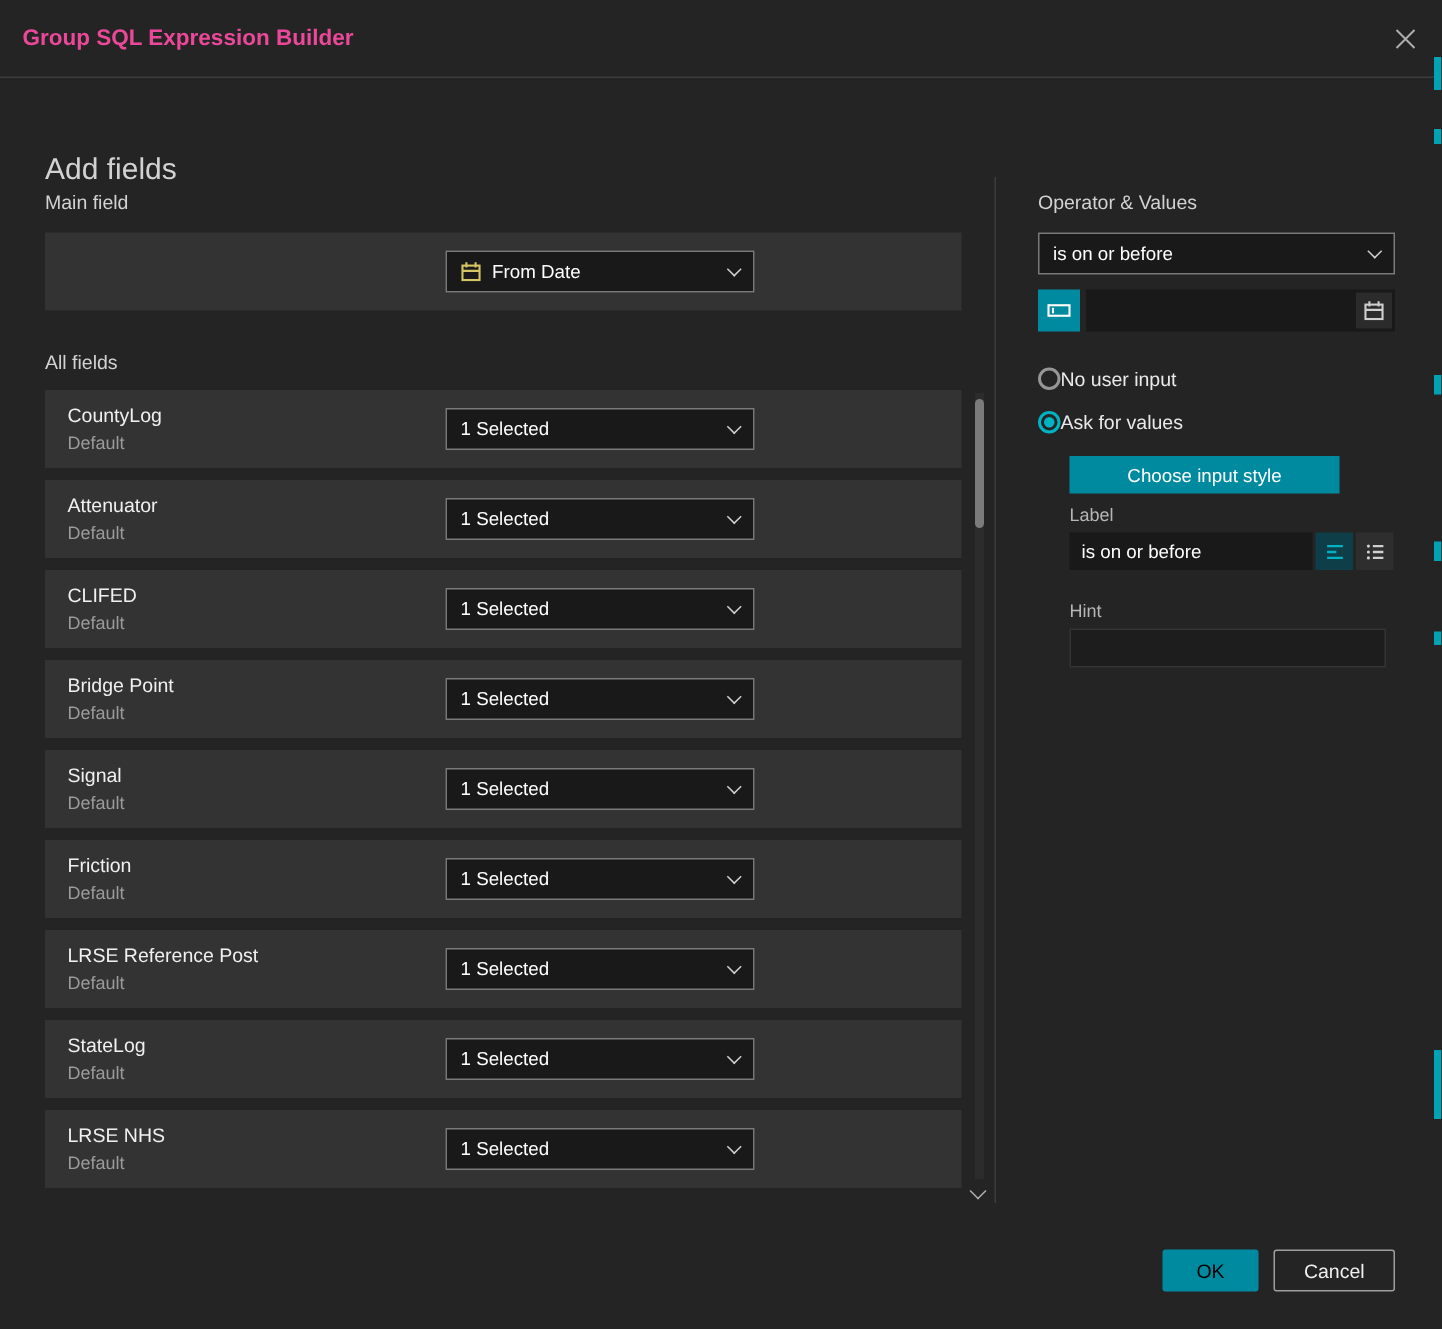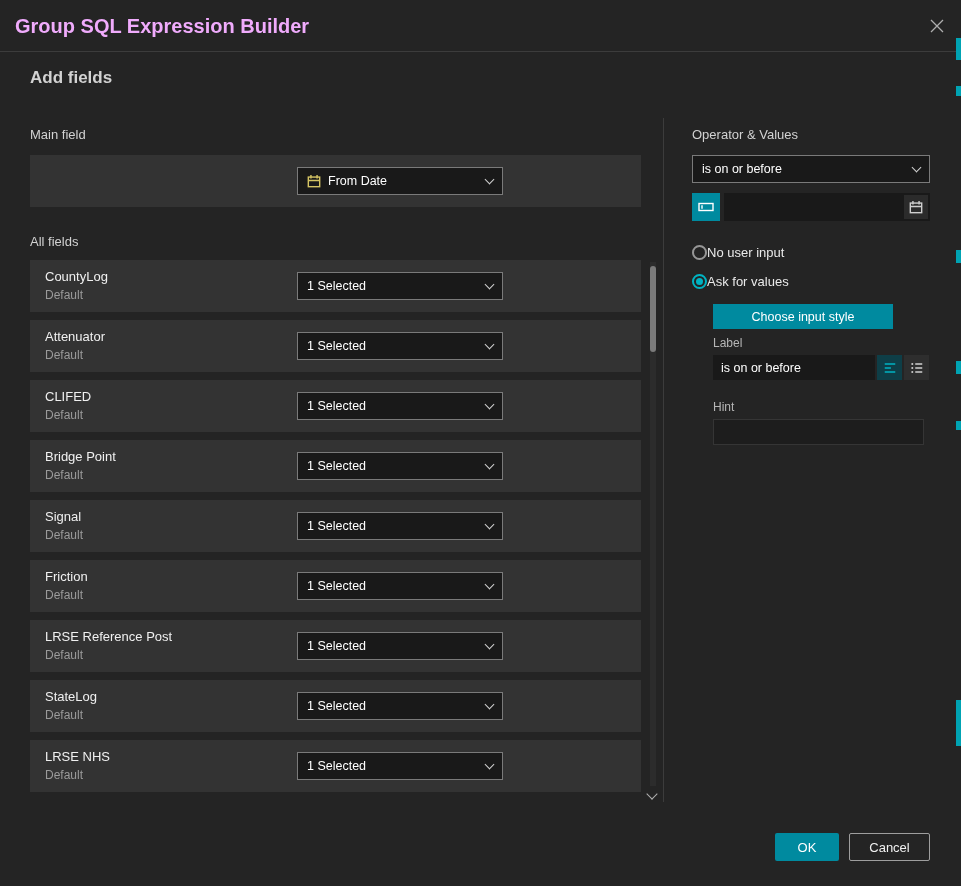--- a/index.html
+++ b/index.html
@@ -10,25 +10,25 @@
   *{box-sizing:border-box;margin:0;padding:0}
   body{
     width:961px;height:886px;position:relative;overflow:hidden;
     background:var(--background);
     font-family:"Liberation Sans",sans-serif;color:#e9e9e9;
   }
   input{font-family:"Liberation Sans",sans-serif}
 
   
   .dlg-header{position:absolute;top:0;left:0;right:0;height:52px;border-bottom:1px solid var(--divider)}
-  .dlg-title{position:absolute;left:15px;top:0;line-height:52px;font-size:20px;font-weight:bold;color:#f0abfc}
+  .dlg-title{position:absolute;left:15px;top:0;line-height:52px;font-size:15px;font-weight:bold;color:#ec4899}
   .close-btn{position:absolute;right:13px;top:15px;width:22px;height:22px;display:flex;align-items:center;justify-content:center;cursor:pointer}
 
   
-  .heading-lg{position:absolute;left:30px;top:68px;font-size:17px;font-weight:bold;color:var(--heading)}
+  .heading-lg{position:absolute;left:30px;top:102px;font-size:20px;font-weight:normal;color:var(--heading)}
   .heading-sm{position:absolute;font-size:13px;font-weight:normal;color:var(--heading)}
   #main-heading{left:30px;top:127px}
   #all-heading{left:30px;top:234px}
   #op-heading{left:692px;top:127px}
 
   
   .dd{background:var(--control-bg);border:1px solid var(--control-border);height:28px;
       display:flex;align-items:center;padding:0 9px;font-size:12.5px;color:#fff;cursor:pointer;gap:7px}
   .dd-label{white-space:nowrap;overflow:hidden}
   .chevron{margin-left:auto;flex:none;width:7px;height:7px;
@@ -83,21 +83,21 @@
   #label-style-a{position:absolute;left:877px;top:355px;width:25px;height:25px;background:#0e3e47;color:var(--accent);
       display:flex;align-items:center;justify-content:center;cursor:pointer}
   #label-style-b{position:absolute;left:904px;top:355px;width:25px;height:25px;background:#2e2e2e;color:#cfcfcf;
       display:flex;align-items:center;justify-content:center;cursor:pointer}
 
   #hint-label{position:absolute;left:713px;top:400px;font-size:12px;color:#b6b6b6}
   #hint-input{position:absolute;left:713px;top:419px;width:211px;height:26px;background:#1d1d1d;
       border:1px solid #353535;color:#fff;font-size:12.5px;padding:0 8px;outline:none}
 
   
-  #ok-btn{position:absolute;left:775px;top:833px;width:64px;height:28px;background:var(--primary);color:#ffffff;
+  #ok-btn{position:absolute;left:775px;top:833px;width:64px;height:28px;background:var(--primary);color:#000000;
       font-size:13px;display:flex;align-items:center;justify-content:center;border-radius:2px;cursor:pointer}
   #cancel-btn{position:absolute;left:849px;top:833px;width:81px;height:28px;background:transparent;
       border:1px solid #9e9e9e;color:#f0f0f0;font-size:13px;display:flex;align-items:center;justify-content:center;
       border-radius:2px;cursor:pointer}
 
   .artifact{position:absolute;right:0;width:5px;background:#00a3b3}
 </style>
 </head>
 <body>
 

